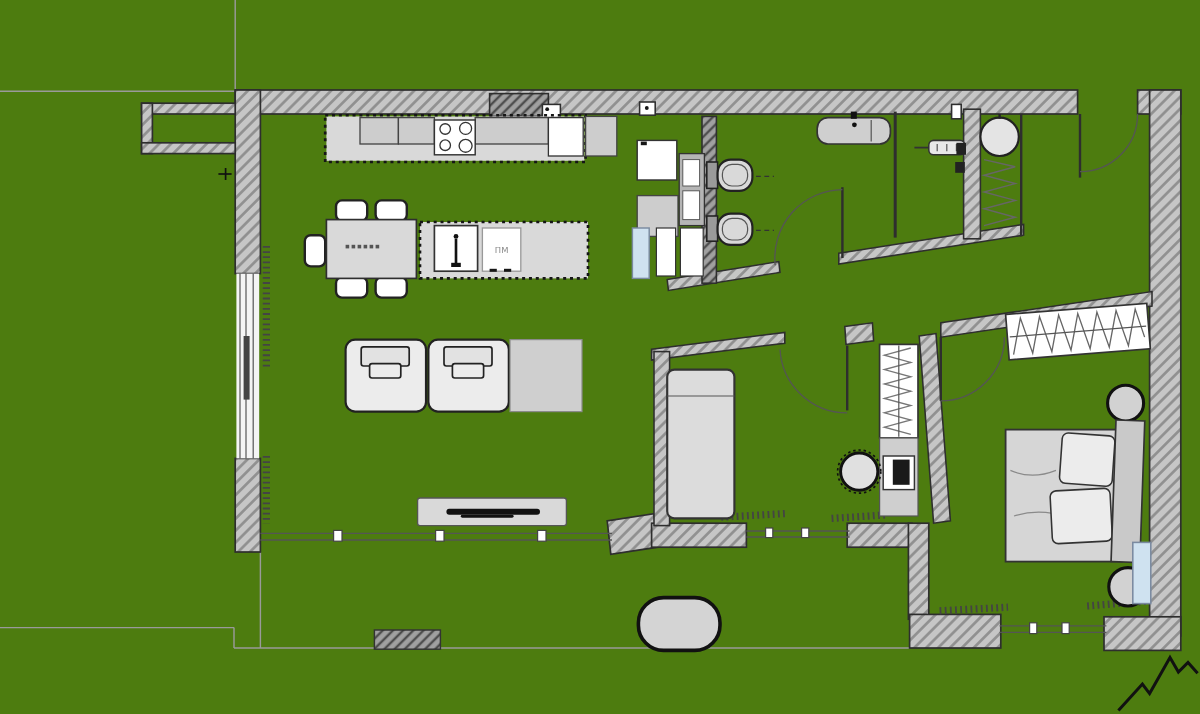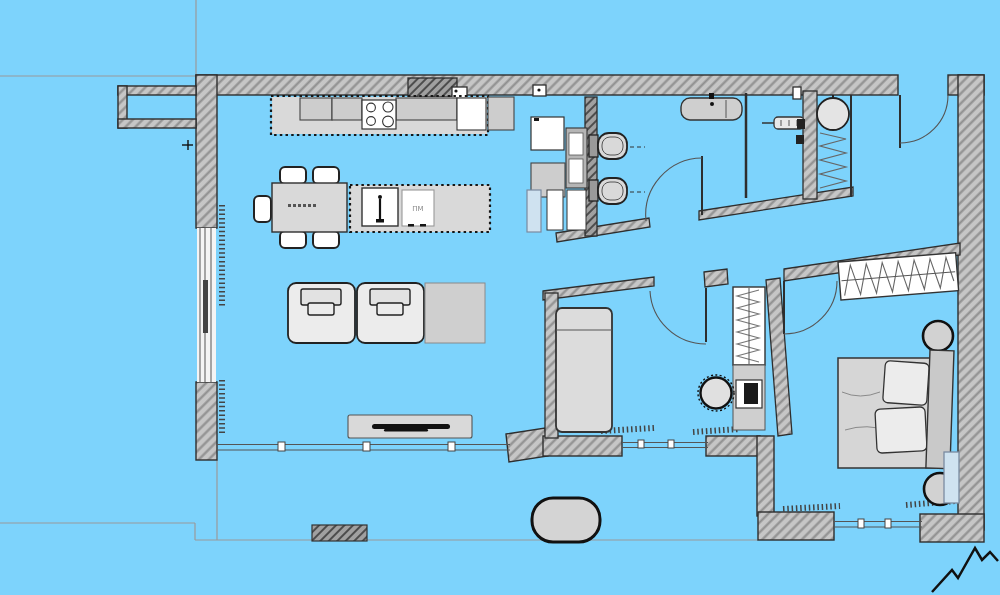--- a/index.html
+++ b/index.html
@@ -1,16 +1,16 @@
 <!DOCTYPE html>
 <html><head>
 <meta charset="utf-8">
 <style>
   html,body{margin:0;padding:0;background:#fff;}
-  .plan-wrap{position:relative;width:1000px;height:595px;background:#7dd3fc;overflow:hidden;
+  .plan-wrap{position:relative;width:1000px;height:595px;background:#4d7c0f;overflow:hidden;
              font-family:"DejaVu Sans", sans-serif;}
   svg{position:absolute;inset:0;}
   text{font-family:"DejaVu Sans", sans-serif;}
 </style>
 </head>
 <body>
 
 <div class="plan-wrap">
 <svg viewBox="0 0 1000 595" width="1000" height="595">
   <defs>

